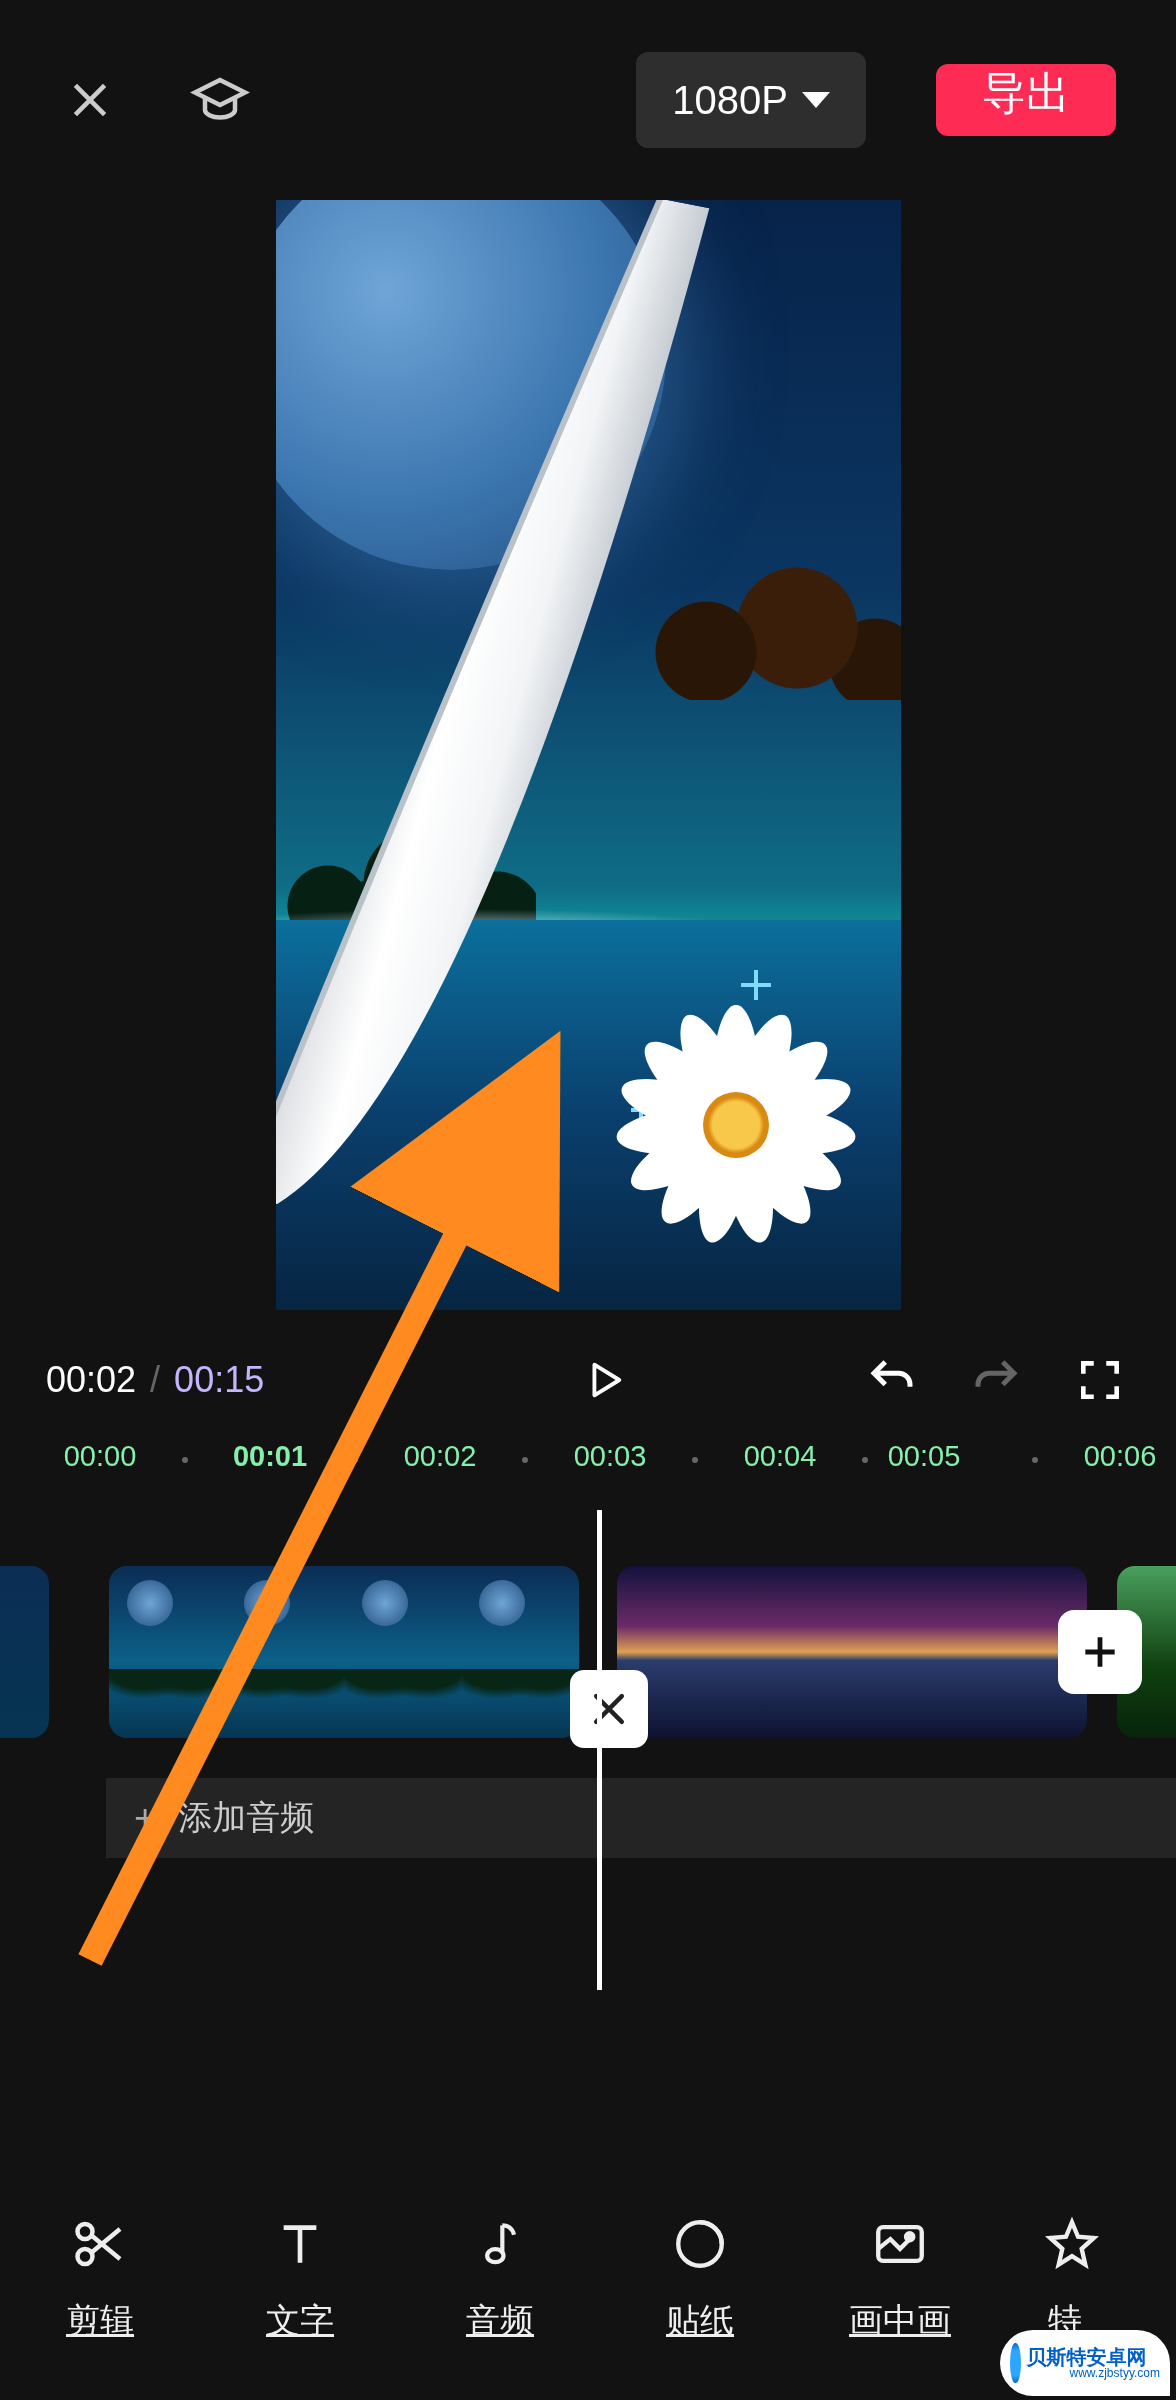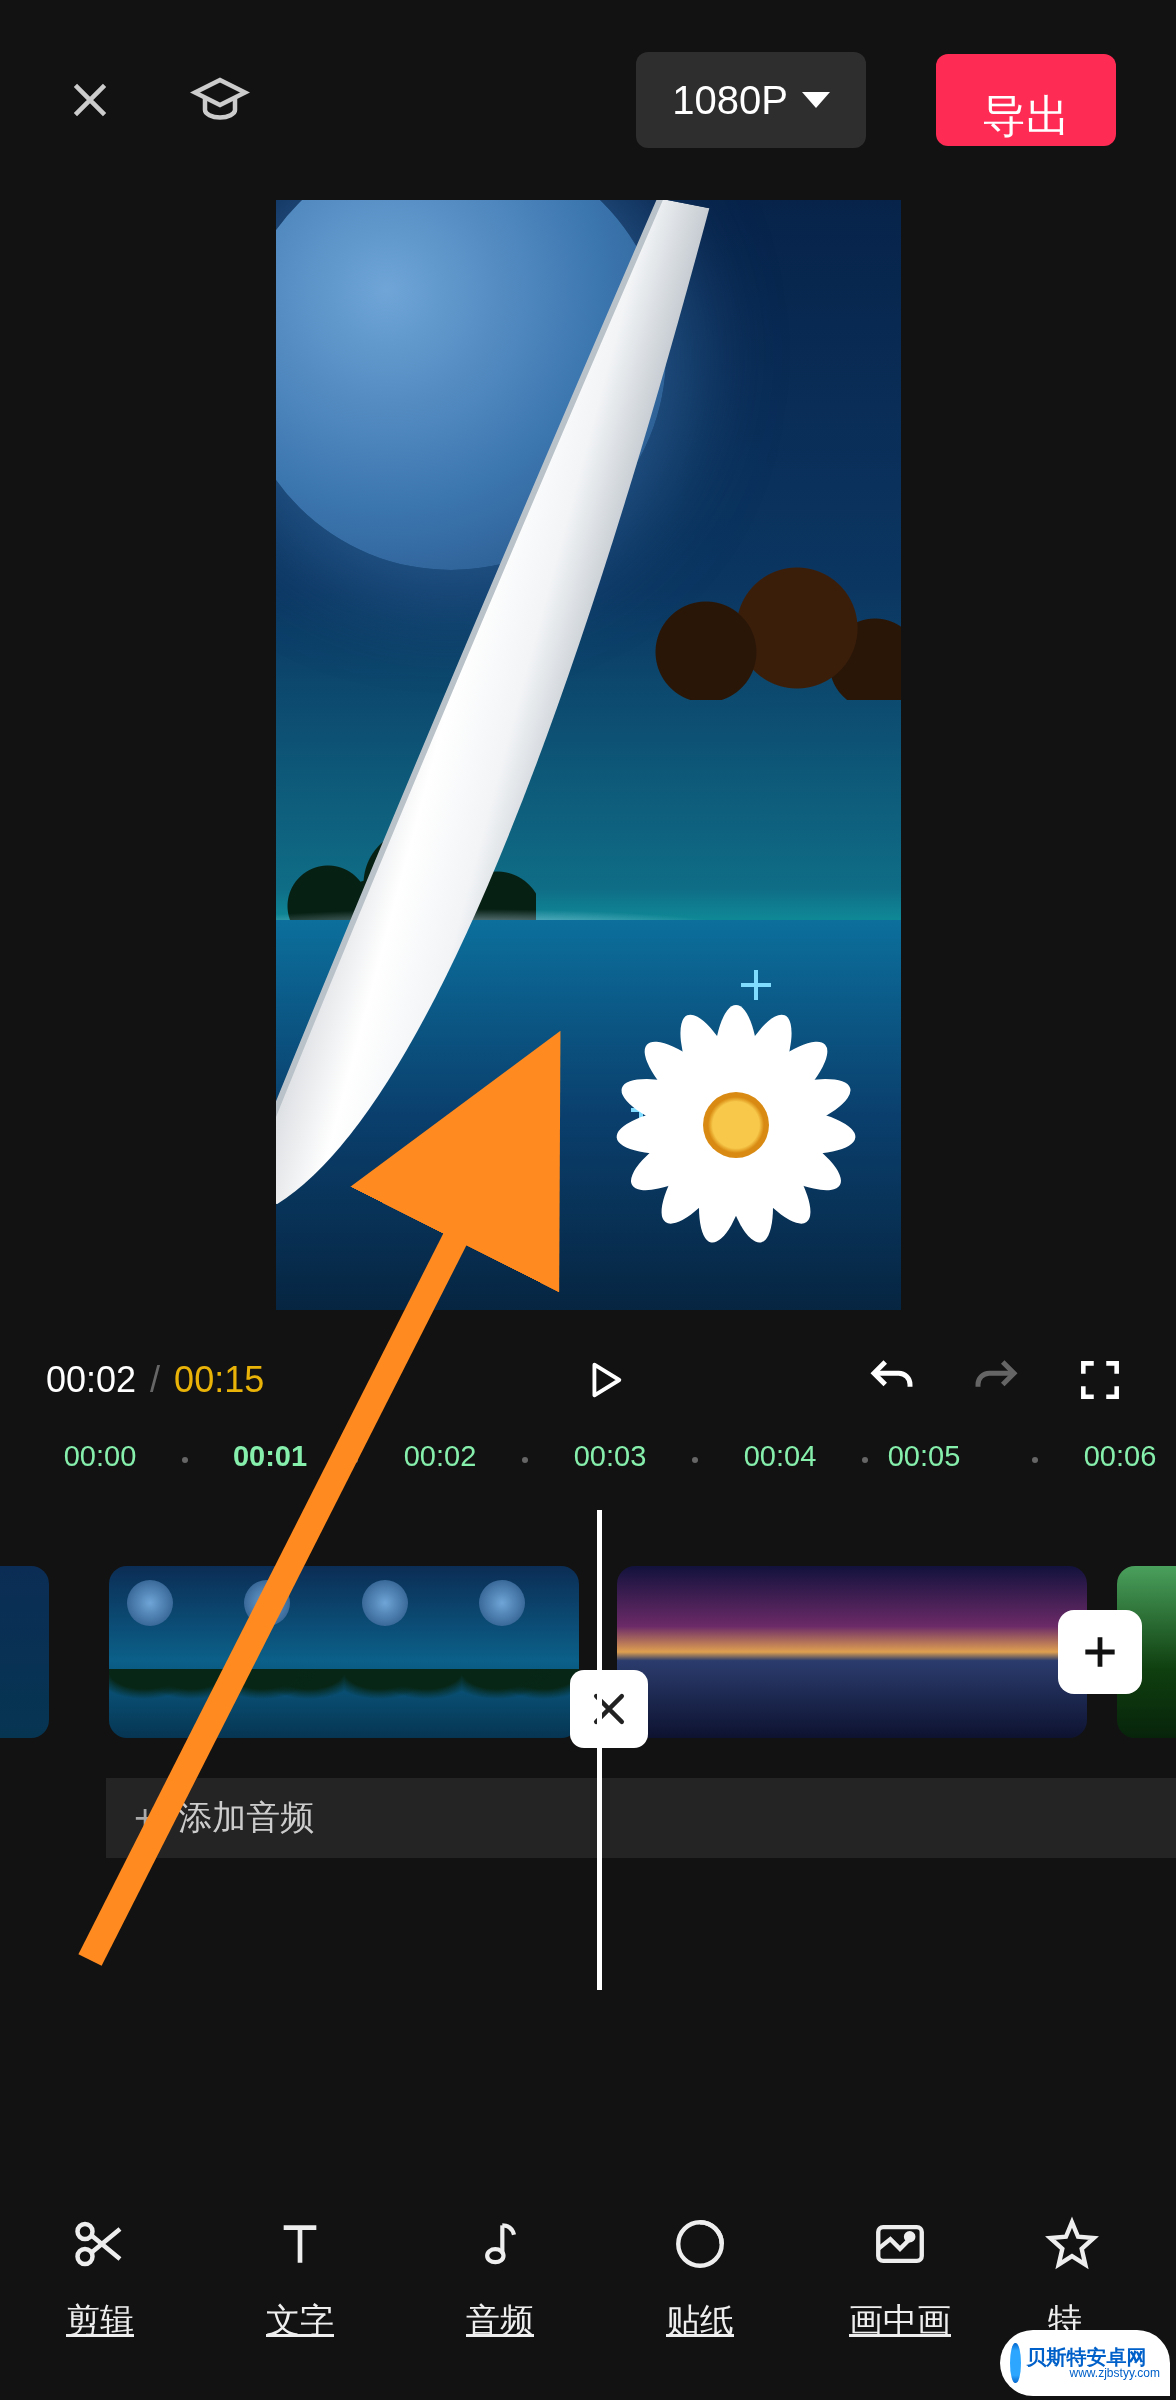--- a/index.html
+++ b/index.html
@@ -4,21 +4,21 @@
 <style>
   * { box-sizing: border-box; margin: 0; padding: 0; }
   html, body { width: 1176px; height: 2400px; background: #121212; font-family: -apple-system, "PingFang SC", sans-serif; color: #fff; overflow: hidden; }
 
   
   .topbar { height: 200px; display: flex; align-items: center; padding: 0 60px; gap: 70px; }
   .topbar .spacer { flex: 1; }
   .close-btn, .tutorial-btn { width: 60px; height: 60px; display: flex; align-items: center; justify-content: center; color: #ccc; }
   .res-btn { background: #2e2e2e; border-radius: 12px; height: 96px; padding: 0 36px; display: flex; align-items: center; gap: 14px; font-size: 40px; color: #fff; }
   .res-btn .tri { width: 0; height: 0; border-left: 14px solid transparent; border-right: 14px solid transparent; border-top: 16px solid #fff; }
-  .export-btn { background: #fe2c55; color: #fff; font-size: 44px; font-weight: 500; border-radius: 12px; height: 92px; padding: 0 46px; display: flex; align-items: flex-end; }
+  .export-btn { background: #fe2c55; color: #fff; font-size: 44px; font-weight: 500; border-radius: 12px; height: 72px; padding: 0 46px; display: flex; align-items: flex-start; }
 
   
   .preview-wrap { height: 1130px; display: flex; align-items: flex-start; justify-content: center; position: relative; }
   .preview { width: 625px; height: 1110px; position: relative; overflow: hidden; background: #04203d; }
 
   
   .sky1 { position: absolute; inset: 0; background: linear-gradient(180deg,#07234a 0%,#0b3662 35%,#0f6d86 62%,#0fa7a8 68%,#0b2d4a 68%); }
   .moon { position: absolute; left: -40px; top: -60px; width: 430px; height: 430px; border-radius: 50%; background: radial-gradient(circle at 35% 35%, #6fa5d7 0%, #3c76af 55%, #1e4b7c 100%); box-shadow: 0 0 80px 30px rgba(60,118,175,.5); }
   .trees-left { position: absolute; left: 0; bottom: 360px; width: 260px; height: 220px; filter: brightness(.55); }
   .trees-left::before { content: ""; position: absolute; inset: 0; background:
@@ -47,21 +47,21 @@
   .sparkle::before { width: 100%; height: 4px; }
   .sparkle::after { width: 4px; height: 100%; }
 
   
   .arrow-overlay { position: absolute; left: 0; top: 0; width: 1176px; height: 2400px; pointer-events: none; z-index: 50; }
 
   
   .player { height: 100px; display: flex; align-items: center; padding: 0 46px; gap: 44px; }
   .time-cur { font-size: 36px; color: #fff; }
   .time-sep { font-size: 36px; color: #666; }
-  .time-tot { font-size: 36px; color: #eab308; }
+  .time-tot { font-size: 36px; color: #c4b5fd; }
   .player .spacer { flex: 1; }
   .ctrl { width: 60px; height: 60px; display: flex; align-items: center; justify-content: center; color: #fff; }
   .ctrl.dim { opacity: .35; }
 
   
   .ruler { height: 70px; position: relative; margin-top: 10px; }
   .tick-label { font-size: 29px; color: #86efac; position: absolute; transform: translateX(-50%); }
   .tick-dot { position: absolute; width: 6px; height: 6px; border-radius: 50%; background: #666; top: 17px; transform: translateX(-50%); }
 
   

